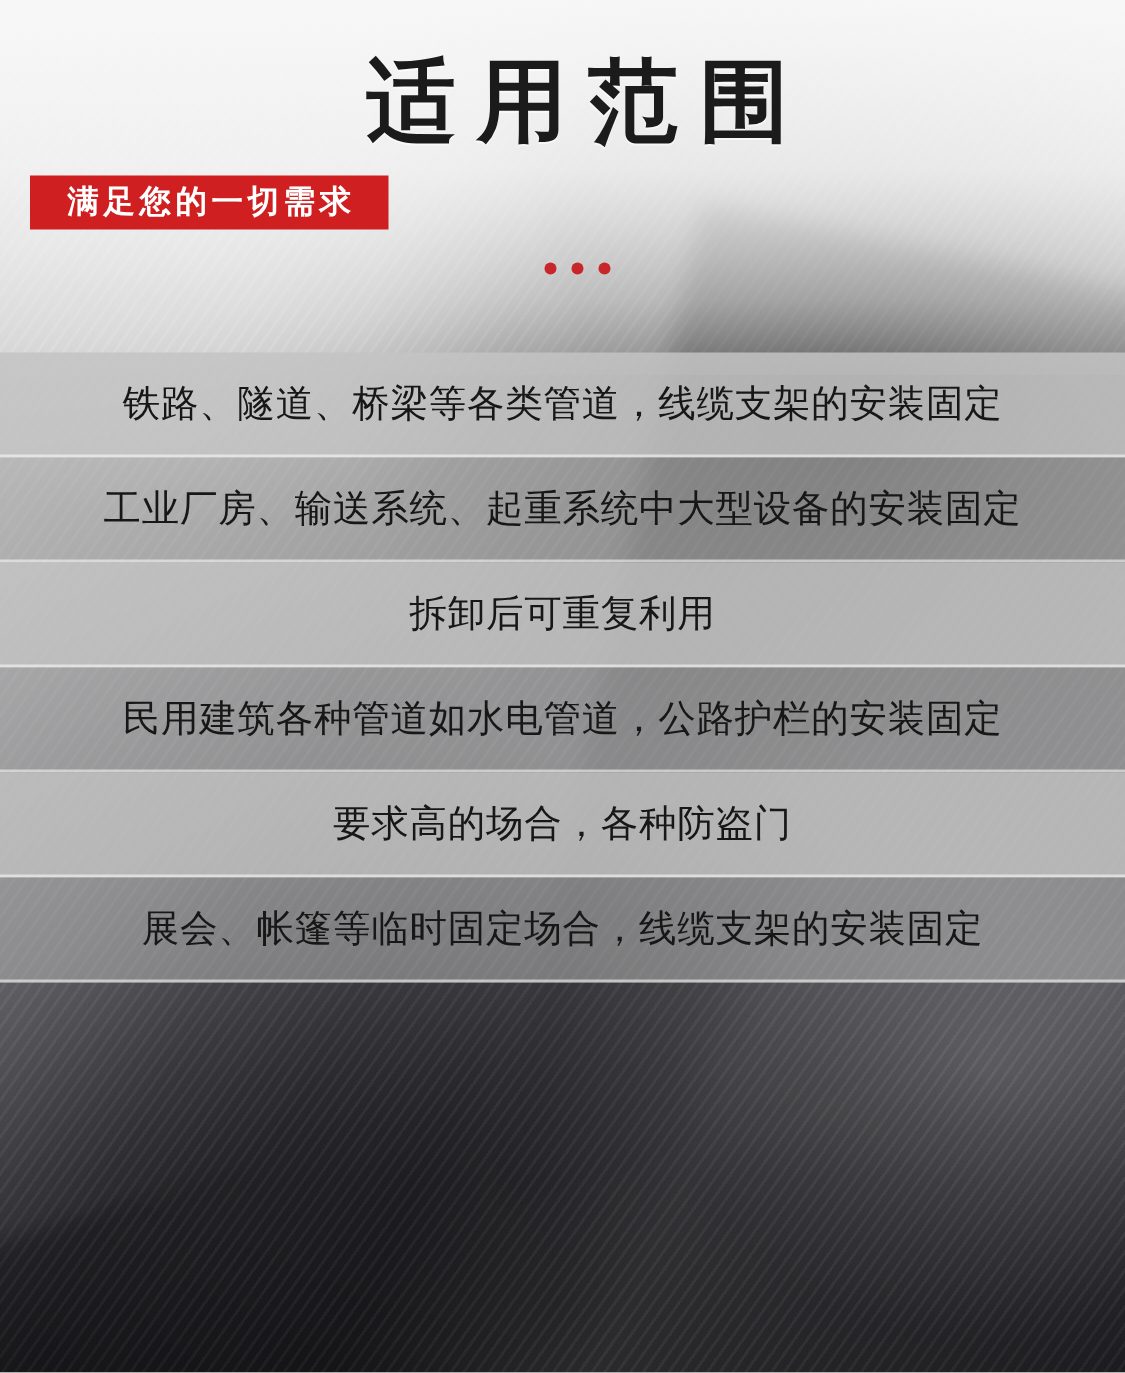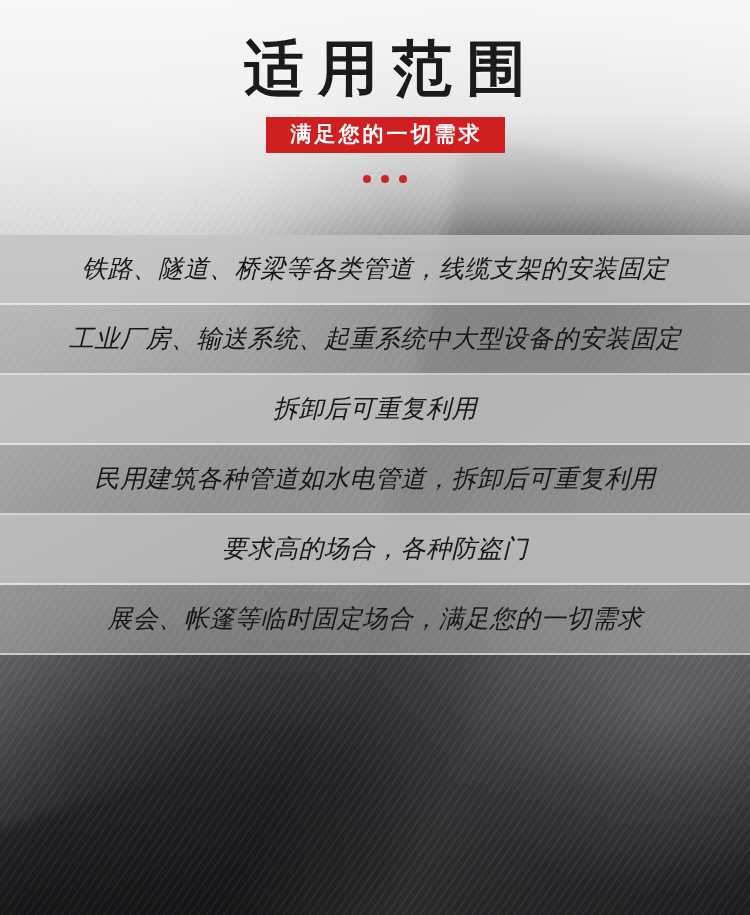--- a/index.html
+++ b/index.html
@@ -77,21 +77,20 @@
     color: #1b1b1b;
     letter-spacing: 14px;
     text-indent: 14px;
     line-height: 1.15;
     margin: 0;
     text-shadow: 0 1px 0 rgba(255,255,255,0.6);
   }
   .subtitle-wrap {
     margin-top: 14px;
     display: flex;
-    justify-content: center;
   }
   .subtitle {
     background: #cf1f20;
     color: #ffffff;
     font-size: 21px;
     font-weight: bold;
     letter-spacing: 3px;
     text-indent: 3px;
     padding: 7px 22px 8px 22px;
     line-height: 1;
@@ -127,21 +126,20 @@
   .row.alt {
     background: rgba(176,176,176,0.55);
   }
   .row-text {
     font-size: 25px;
     color: #171717;
     letter-spacing: 0.5px;
     line-height: 1.2;
     white-space: nowrap;
     font-weight: 500;
-    font-style: italic;
   }
   .footer-space {
     height: 60px;
   }
 </style>
 </head>
 <body>
 
 <div class="page">
   <div class="bg"></div>
@@ -166,24 +164,24 @@
     <div class="row">
       <span class="row-text">铁路、隧道、桥梁等各类管道，线缆支架的安装固定</span>
     </div>
     <div class="row alt">
       <span class="row-text">工业厂房、输送系统、起重系统中大型设备的安装固定</span>
     </div>
     <div class="row">
       <span class="row-text">拆卸后可重复利用</span>
     </div>
     <div class="row alt">
-      <span class="row-text">民用建筑各种管道如水电管道，拆卸后可重复利用</span>
+      <span class="row-text">民用建筑各种管道如水电管道，公路护栏的安装固定</span>
     </div>
     <div class="row">
       <span class="row-text">要求高的场合，各种防盗门</span>
     </div>
     <div class="row alt">
-      <span class="row-text">展会、帐篷等临时固定场合，满足您的一切需求</span>
+      <span class="row-text">展会、帐篷等临时固定场合，线缆支架的安装固定</span>
     </div>
   </div>
 
   <div class="footer-space"></div>
 </div>
 
 </body></html>

